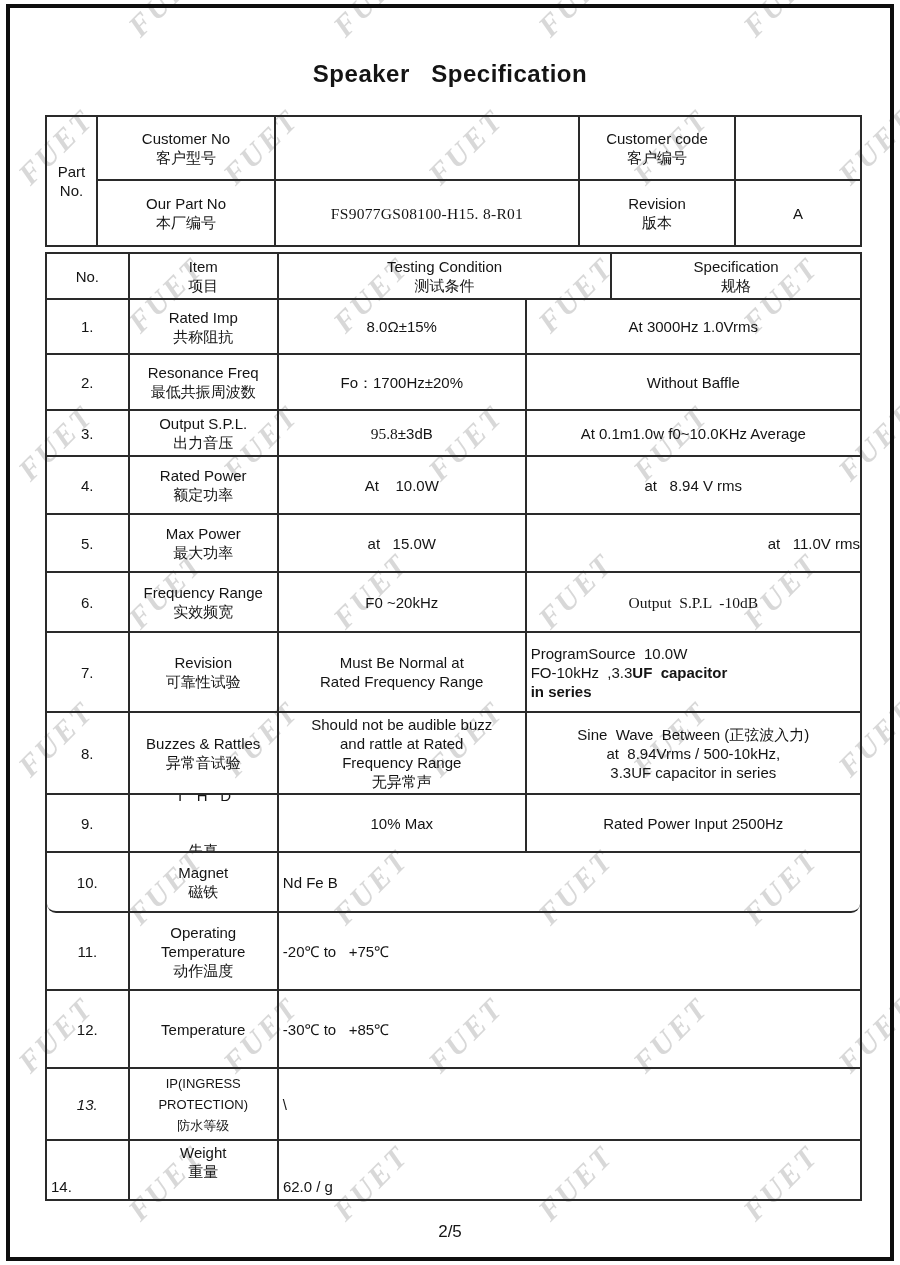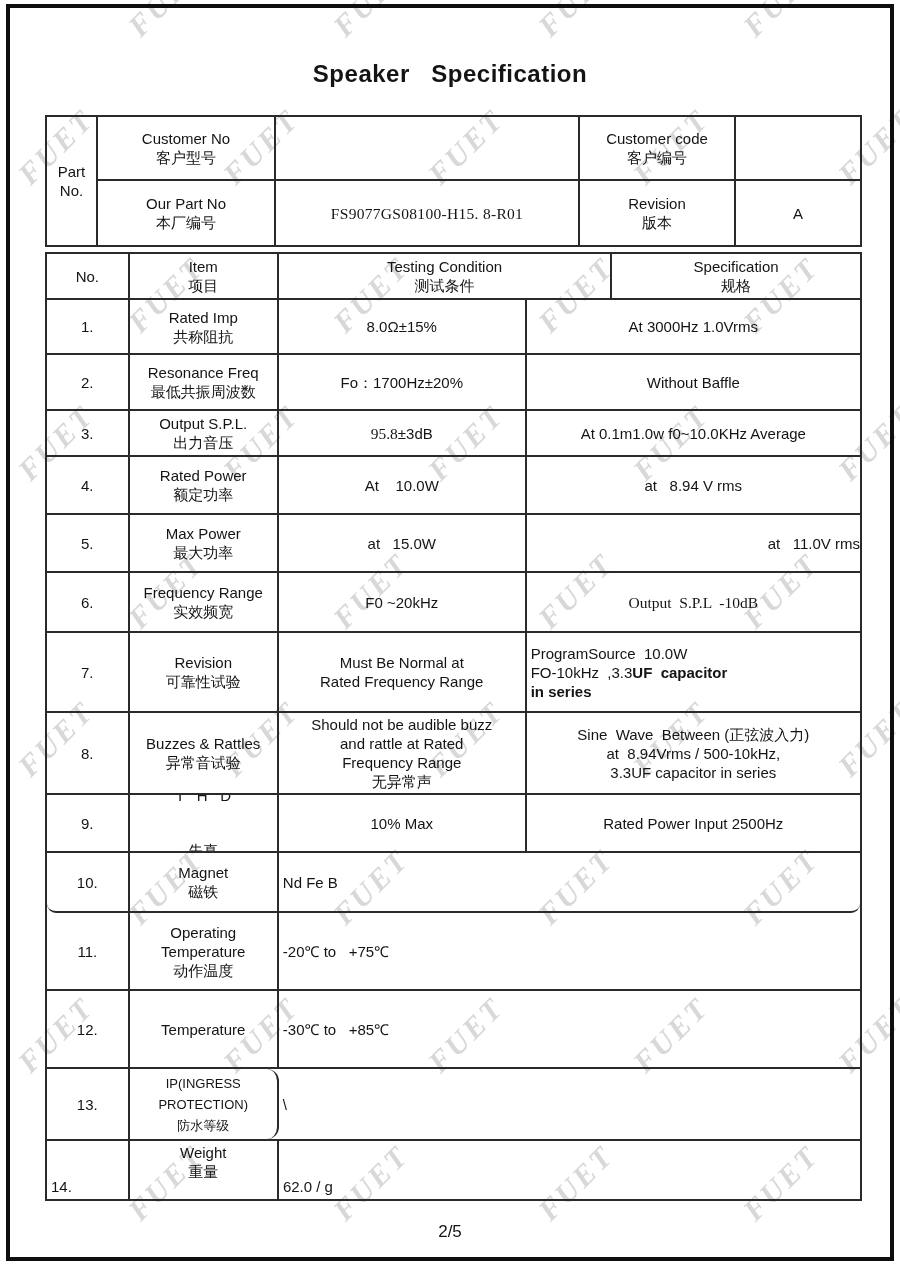--- a/index.html
+++ b/index.html
@@ -365,24 +365,24 @@
         <div class="scell" style="width: 150px; gap: 36px;">
           <div class="line">Storage</div>
           <div class="line">Temperature</div>
           <div class="line">储存温度</div>
         </div>
         <div class="scell left" style="width: 584px;">
           <div class="line">-30℃ to   +85℃</div>
         </div>
       </div>
       <div class="srow" style="height: 72px;">
-        <div class="scell" style="width: 83px;">
+        <div class="scell" style="width: 83px; font-style: italic;">
           <div class="line">13.</div>
         </div>
-        <div class="scell small" style="width: 150px; border-radius: 12px;">
+        <div class="scell small" style="width: 150px;">
           <div class="line">IP(INGRESS</div>
           <div class="line">PROTECTION)</div>
           <div class="line">防水等级</div>
         </div>
         <div class="scell left" style="width: 584px;">
           <div class="line">\</div>
         </div>
       </div>
       <div class="srow" style="height: 58px;">
         <div class="scell vbottom left" style="width: 83px;">

